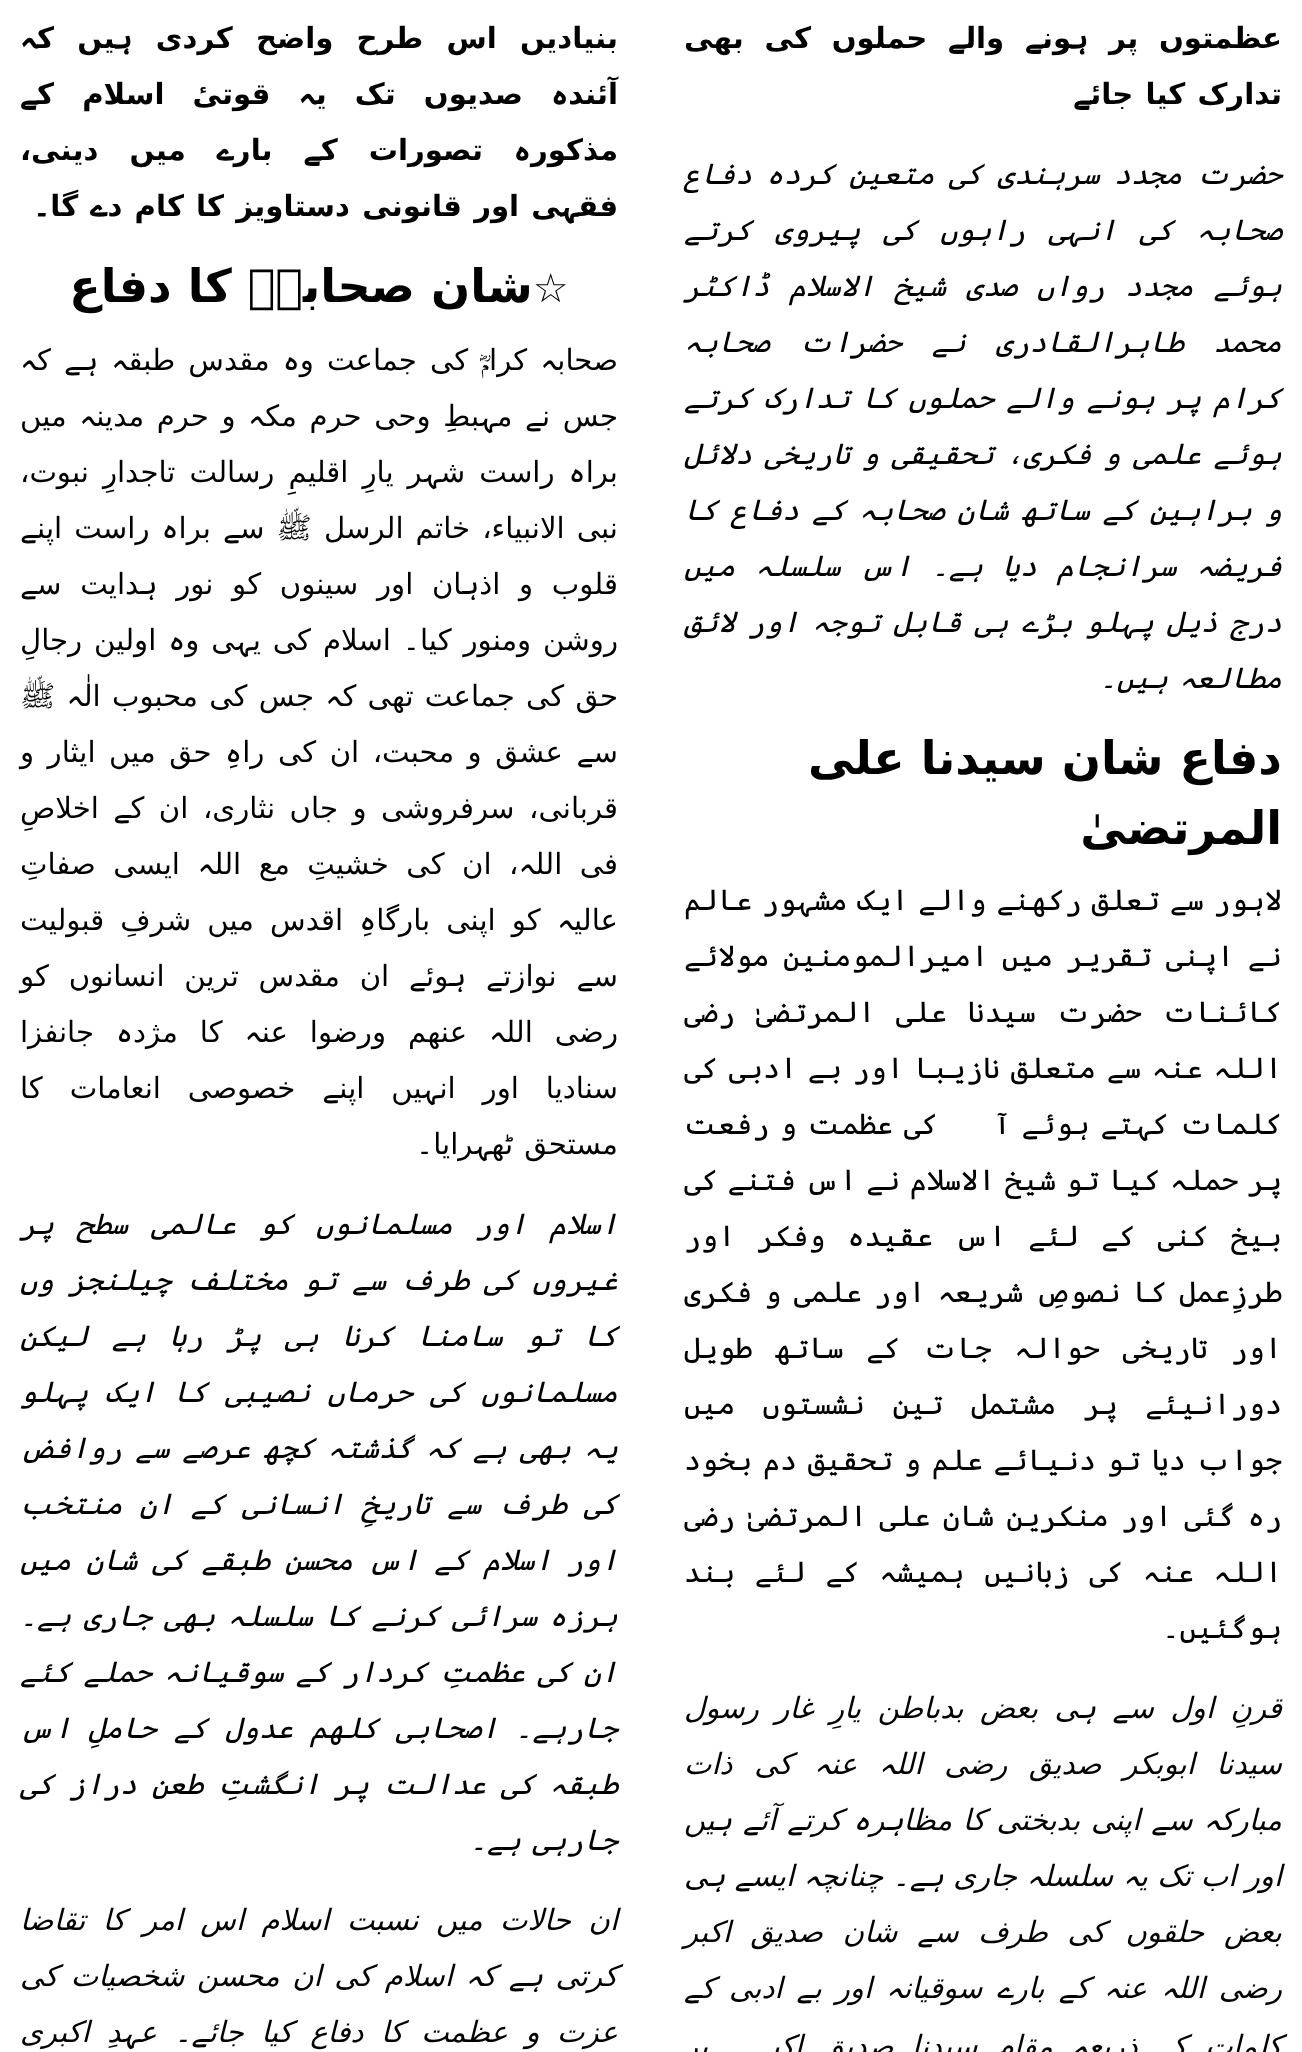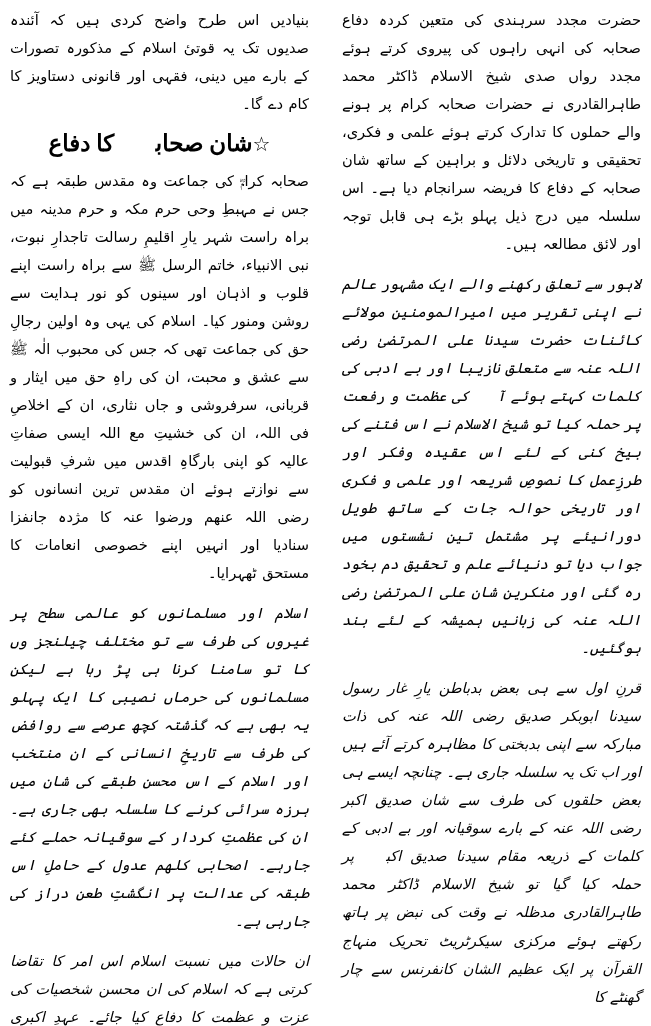--- a/index.html
+++ b/index.html
@@ -54,46 +54,48 @@
     margin-top: 12px;
     font-style: italic;
   }
   .heading {
     margin: 9px 0 5px 0;
     font-size: 23px;
     font-weight: bold;
     line-height: 1.5;
     text-align: right;
     direction: rtl;
-    font-family: Liberation Serif, serif;
   }
   .heading.centered {
     text-align: center;
   }
   .heading .star {
     font-weight: normal;
     font-size: 20px;
   }
   .first-block {
     margin-top: 0;
+    font-weight: bold;
   }
   .tight {
     line-height: 1.86;
     font-family: Liberation Serif, serif;
   }
 </style>
 </head>
 <body>
 
 <div class="page">
   <div class="columns">
 
     <div class="col urdu">
+      <p class="body-text first-block">عظمتوں پر ہونے والے حملوں کی بھی تدارک کیا جائے</p>
       <p class="body-text">حضرت مجدد سرہندی کی متعین کردہ دفاع صحابہ کی انہی راہوں کی پیروی کرتے ہوئے مجدد رواں صدی شیخ الاسلام ڈاکٹر محمد طاہرالقادری نے حضرات صحابہ کرام پر ہونے والے حملوں کا تدارک کرتے ہوئے علمی و فکری، تحقیقی و تاریخی دلائل و براہین کے ساتھ شان صحابہ کے دفاع کا فریضہ سرانجام دیا ہے۔ اس سلسلہ میں درج ذیل پہلو بڑے ہی قابل توجہ اور لائق مطالعہ ہیں۔</p>
 
+      <div class="heading">دفاع شان سیدنا علی المرتضیٰ</div>
 
       <p class="body-text tight">لاہور سے تعلق رکھنے والے ایک مشہور عالم نے اپنی تقریر میں امیرالمومنین مولائے کائنات حضرت سیدنا علی المرتضیٰ رضی اللہ عنہ سے متعلق نازیبا اور بے ادبی کی کلمات کہتے ہوئے آپؓ کی عظمت و رفعت پر حملہ کیا تو شیخ الاسلام نے اس فتنے کی بیخ کنی کے لئے اس عقیدہ وفکر اور طرزِعمل کا نصوصِ شریعہ اور علمی و فکری اور تاریخی حوالہ جات کے ساتھ طویل دورانیئے پر مشتمل تین نشستوں میں جواب دیا تو دنیائے علم و تحقیق دم بخود رہ گئی اور منکرین شان علی المرتضیٰ رضی اللہ عنہ کی زبانیں ہمیشہ کے لئے بند ہوگئیں۔</p>
 
 
       <p class="body-text tight">قرنِ اول سے ہی بعض بدباطن یارِ غار رسول سیدنا ابوبکر صدیق رضی اللہ عنہ کی ذات مبارکہ سے اپنی بدبختی کا مظاہرہ کرتے آئے ہیں اور اب تک یہ سلسلہ جاری ہے۔ چنانچہ ایسے ہی بعض حلقوں کی طرف سے شان صدیق اکبر رضی اللہ عنہ کے بارے سوقیانہ اور بے ادبی کے کلمات کے ذریعہ مقام سیدنا صدیق اکبرؓ پر حملہ کیا گیا تو شیخ الاسلام ڈاکٹر محمد طاہرالقادری مدظلہ نے وقت کی نبض پر ہاتھ رکھتے ہوئے مرکزی سیکرٹریٹ تحریک منہاج القرآن پر ایک عظیم الشان کانفرنس سے چار گھنٹے کا</p>
     </div>
 
     <div class="col-divider"></div>
 
     <div class="col urdu">

